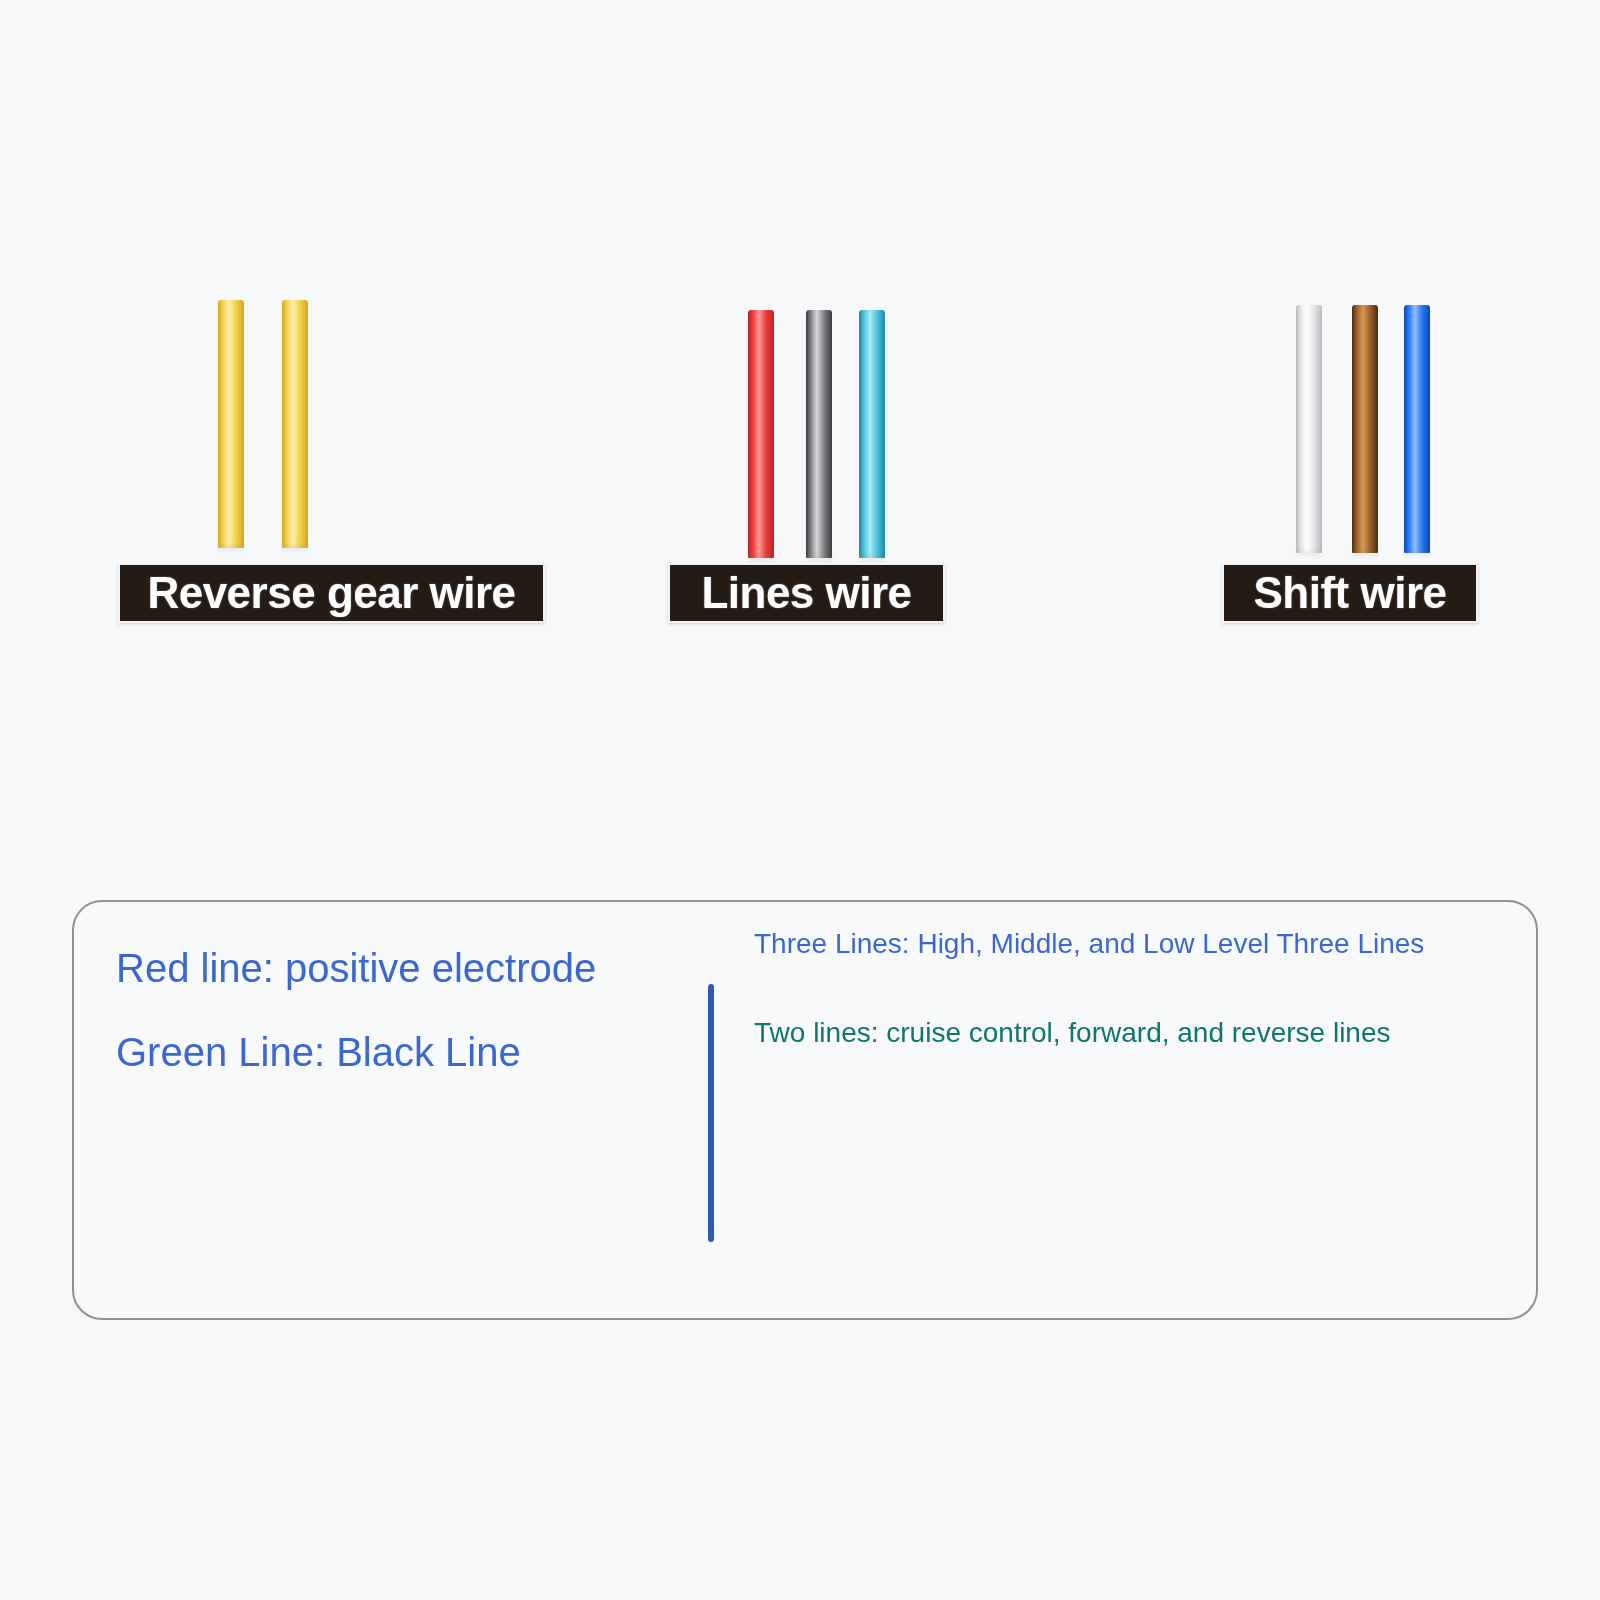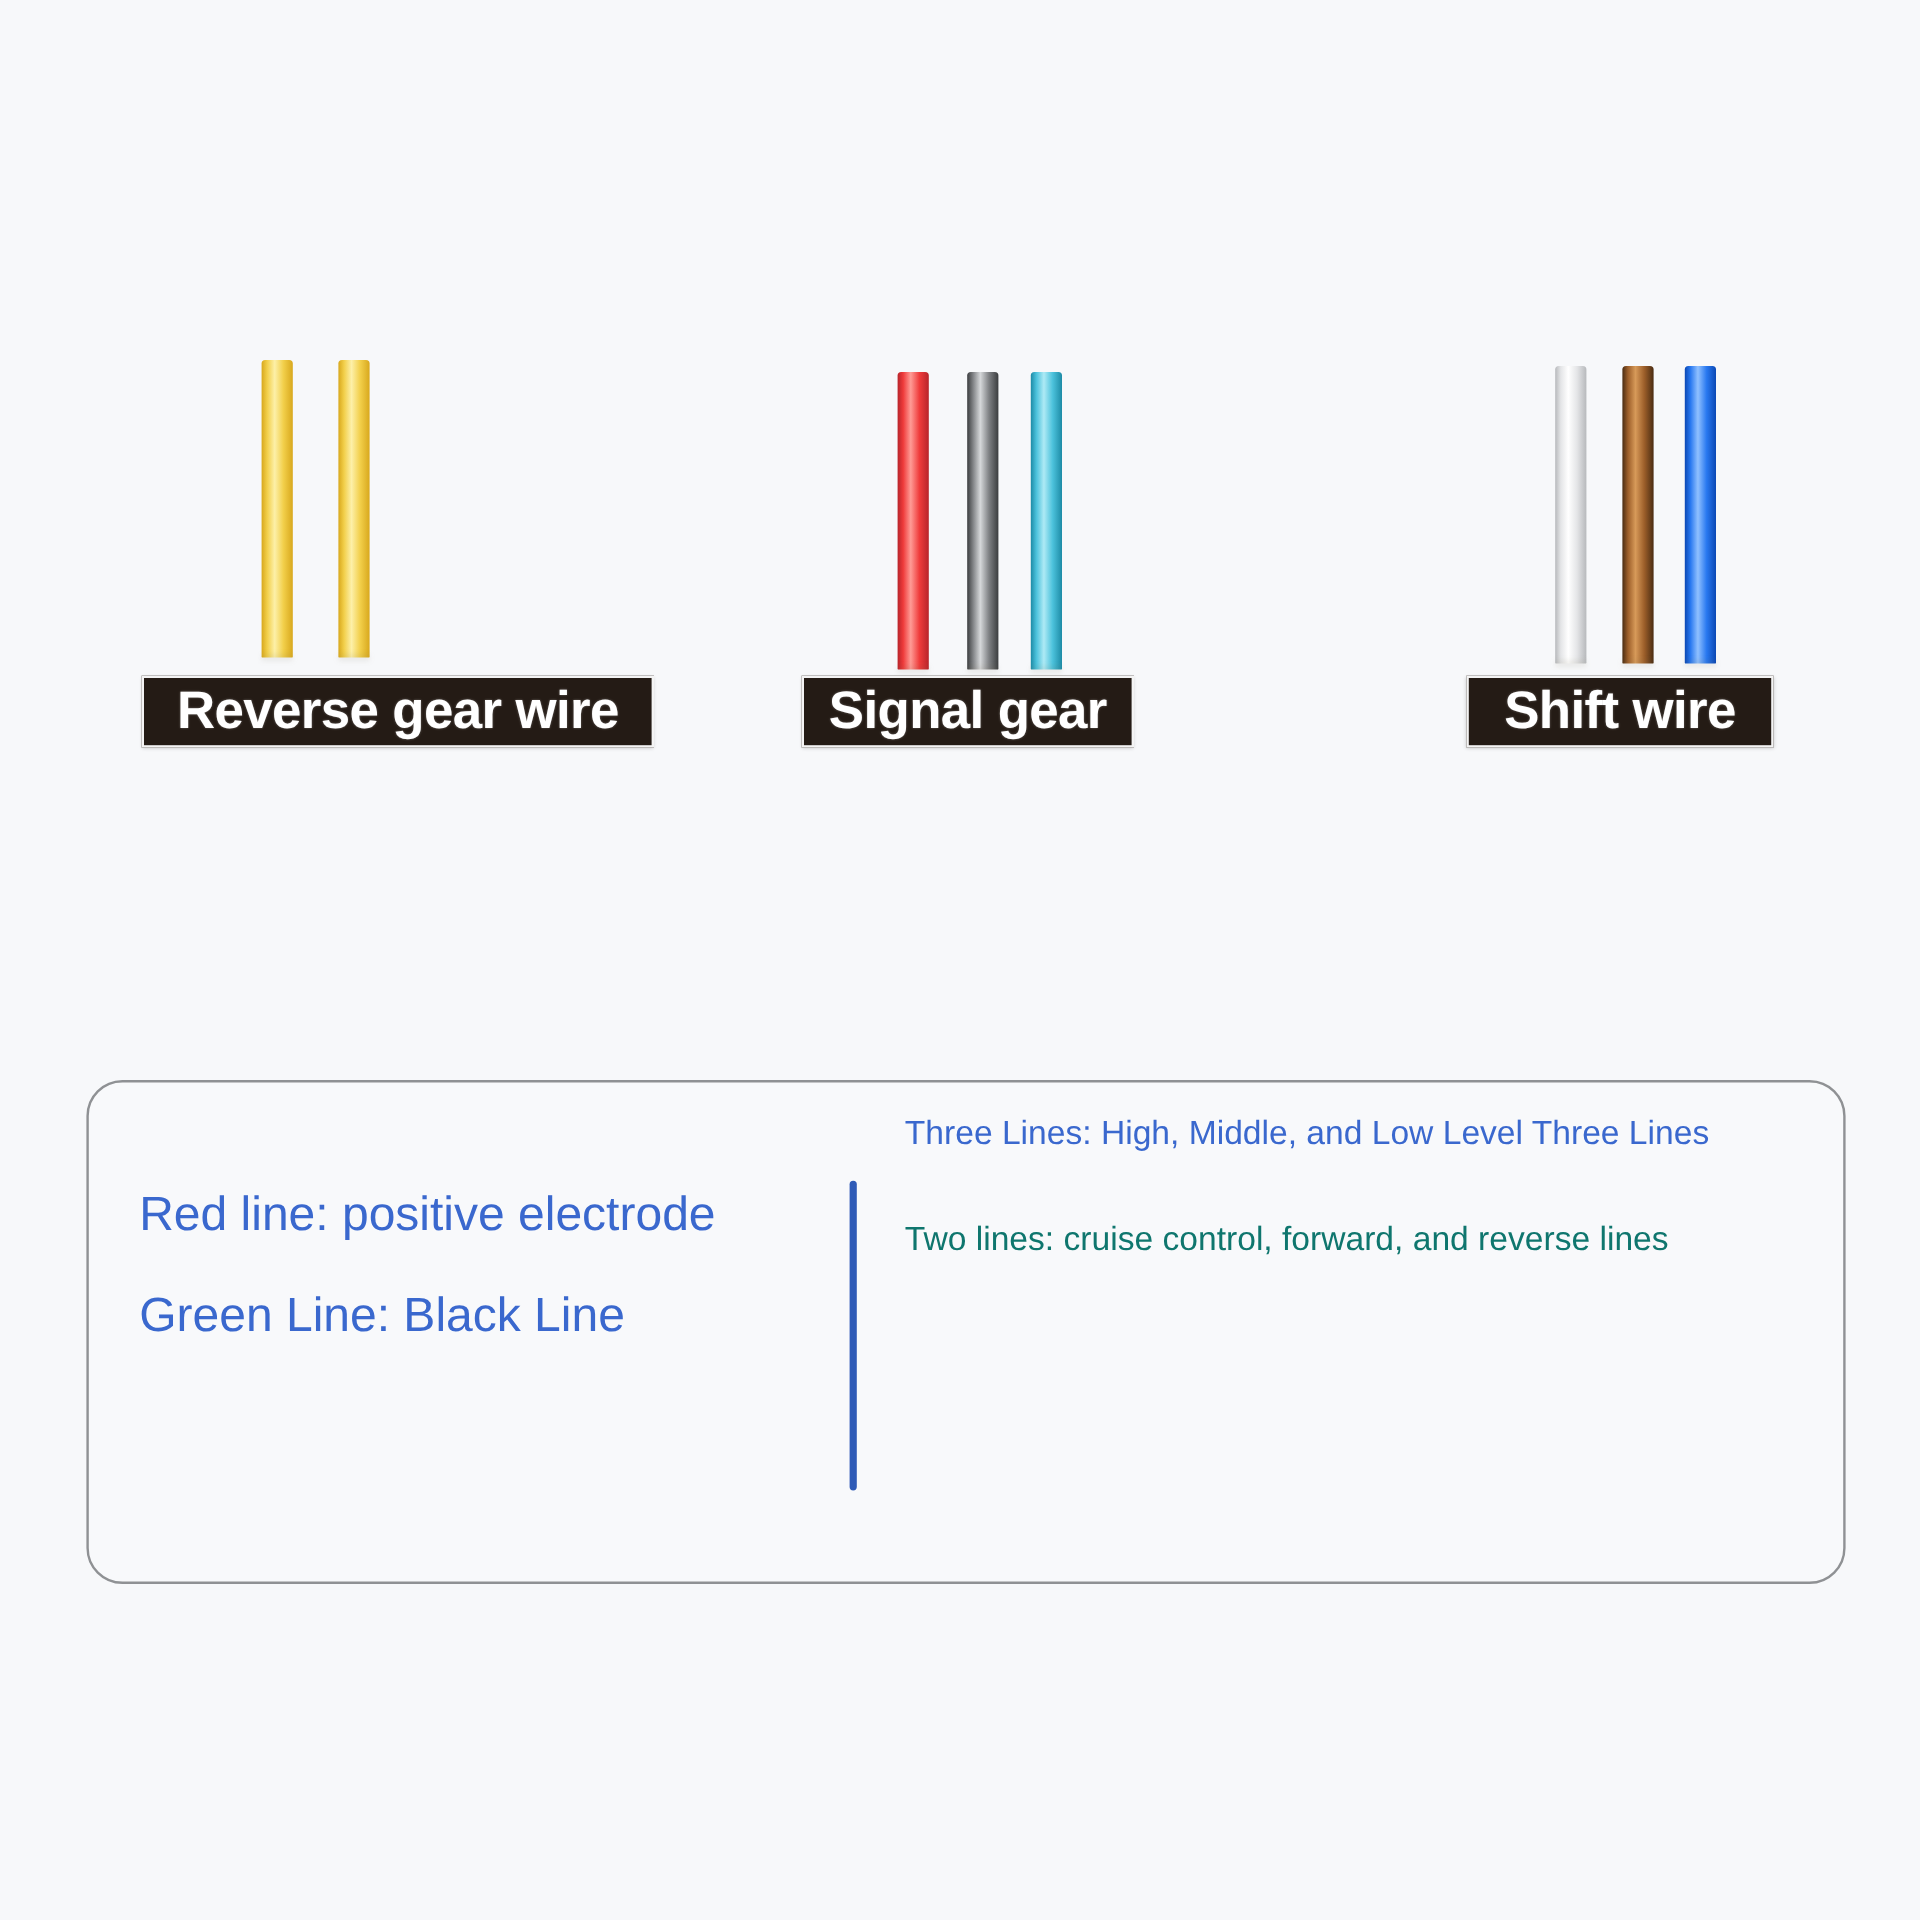--- a/index.html
+++ b/index.html
@@ -95,21 +95,20 @@
     display: flex;
   }
 
   .info-col {
     position: relative;
     box-sizing: border-box;
   }
   #info-col-left {
     width: 634px;
     padding: 46px 0 0 42px;
-    margin-top: 44px;
   }
   #info-col-right {
     flex: 1;
     padding: 24px 40px 0 46px;
   }
 
   #info-divider {
     position: absolute;
     left: 634px;
     top: 82px;
@@ -155,21 +154,21 @@
     </div>
   </div>
 
   <div class="wire-group" id="group-1" style="left:0px; top:0px;">
     <div class="wires" id="wires-1" style="left: 748px; top: 310px;">
         <div class="wire" style="width: 26px; margin-right: 32px; background: linear-gradient(to right, rgb(184, 36, 42) 0%, rgb(239, 59, 59) 18%, rgb(255, 155, 149) 42%, rgb(239, 59, 59) 70%, rgb(184, 36, 42) 100%);"></div>
         <div class="wire" style="width: 26px; margin-right: 27px; background: linear-gradient(to right, rgb(59, 61, 63) 0%, rgb(126, 128, 131) 18%, rgb(214, 216, 218) 42%, rgb(126, 128, 131) 70%, rgb(59, 61, 63) 100%);"></div>
         <div class="wire" style="width: 26px; margin-right: 0px; background: linear-gradient(to right, rgb(29, 139, 166) 0%, rgb(76, 194, 220) 18%, rgb(174, 234, 245) 42%, rgb(76, 194, 220) 70%, rgb(29, 139, 166) 100%);"></div>
       </div>
     <div class="label-plate" id="plate-1" style="left: 668px; top: 563px; width: 277px; height: 60px; background: rgb(36, 27, 21);">
-      <span>Signal gear</span>
+      <span>Lines wire</span>
     </div>
   </div>
 
   <div class="wire-group" id="group-2" style="left:0px; top:0px;">
     <div class="wires" id="wires-2" style="left: 1296px; top: 305px;">
         <div class="wire" style="width: 26px; margin-right: 30px; background: linear-gradient(to right, rgb(183, 185, 188) 0%, rgb(228, 229, 231) 18%, rgb(255, 255, 255) 42%, rgb(228, 229, 231) 70%, rgb(183, 185, 188) 100%);"></div>
         <div class="wire" style="width: 26px; margin-right: 26px; background: linear-gradient(to right, rgb(74, 44, 18) 0%, rgb(157, 95, 42) 18%, rgb(215, 154, 89) 42%, rgb(157, 95, 42) 70%, rgb(74, 44, 18) 100%);"></div>
         <div class="wire" style="width: 26px; margin-right: 0px; background: linear-gradient(to right, rgb(11, 72, 180) 0%, rgb(40, 120, 240) 18%, rgb(143, 192, 255) 42%, rgb(40, 120, 240) 70%, rgb(11, 72, 180) 100%);"></div>
       </div>
     <div class="label-plate" id="plate-2" style="left: 1222px; top: 563px; width: 256px; height: 60px; background: rgb(36, 27, 21);">

